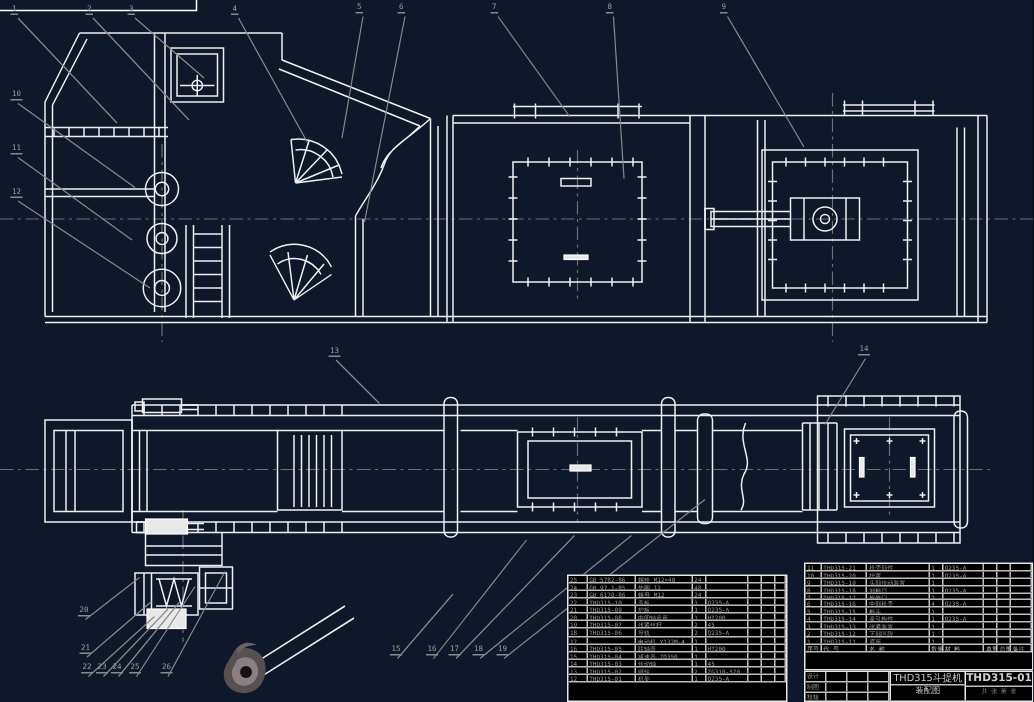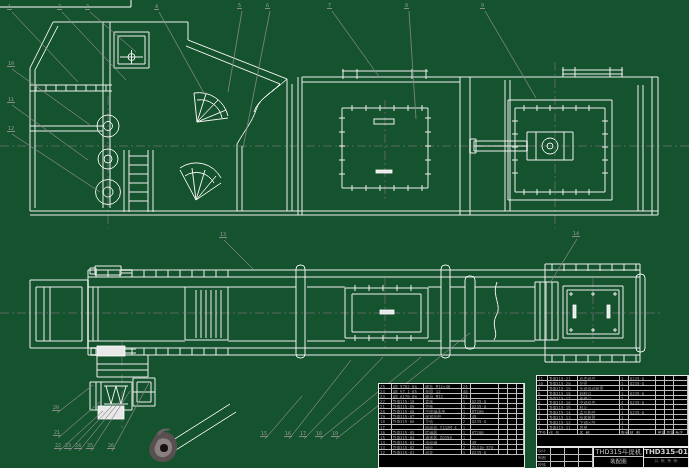--- a/index.html
+++ b/index.html
@@ -1,16 +1,16 @@
 <!DOCTYPE html>
 <html><head>
 <meta charset="utf-8">
 <style>
   html,body{margin:0;padding:0;background:#000;}
-  #sheet{position:relative;width:689px;height:468px;background:#14532d;overflow:hidden;
+  #sheet{position:relative;width:689px;height:468px;background:#0f172a;overflow:hidden;
          font-family:"DejaVu Sans Mono", monospace;}
   svg{position:absolute;left:0;top:0;}
   .w{stroke:#f0f0f0;stroke-width:1;fill:none;}
   .w2{stroke:#ffffff;stroke-width:1;fill:none;}
   .cl{stroke:#6e6e6e;stroke-width:0.8;fill:none;stroke-dasharray:9 3 2 3;}
   .lead{stroke:#8a8a8a;stroke-width:0.8;fill:none;}
   .fillw{fill:#e8e8e8;stroke:#fff;stroke-width:0.8;}
   .callout{position:absolute;font-size:5px;line-height:5px;color:#9c9c9c;
            border-bottom:1px solid #8a8a8a;padding:0 1px;}
   .tbl{position:absolute;border:1px solid #e8e8e8;box-sizing:border-box;background:#000;}

